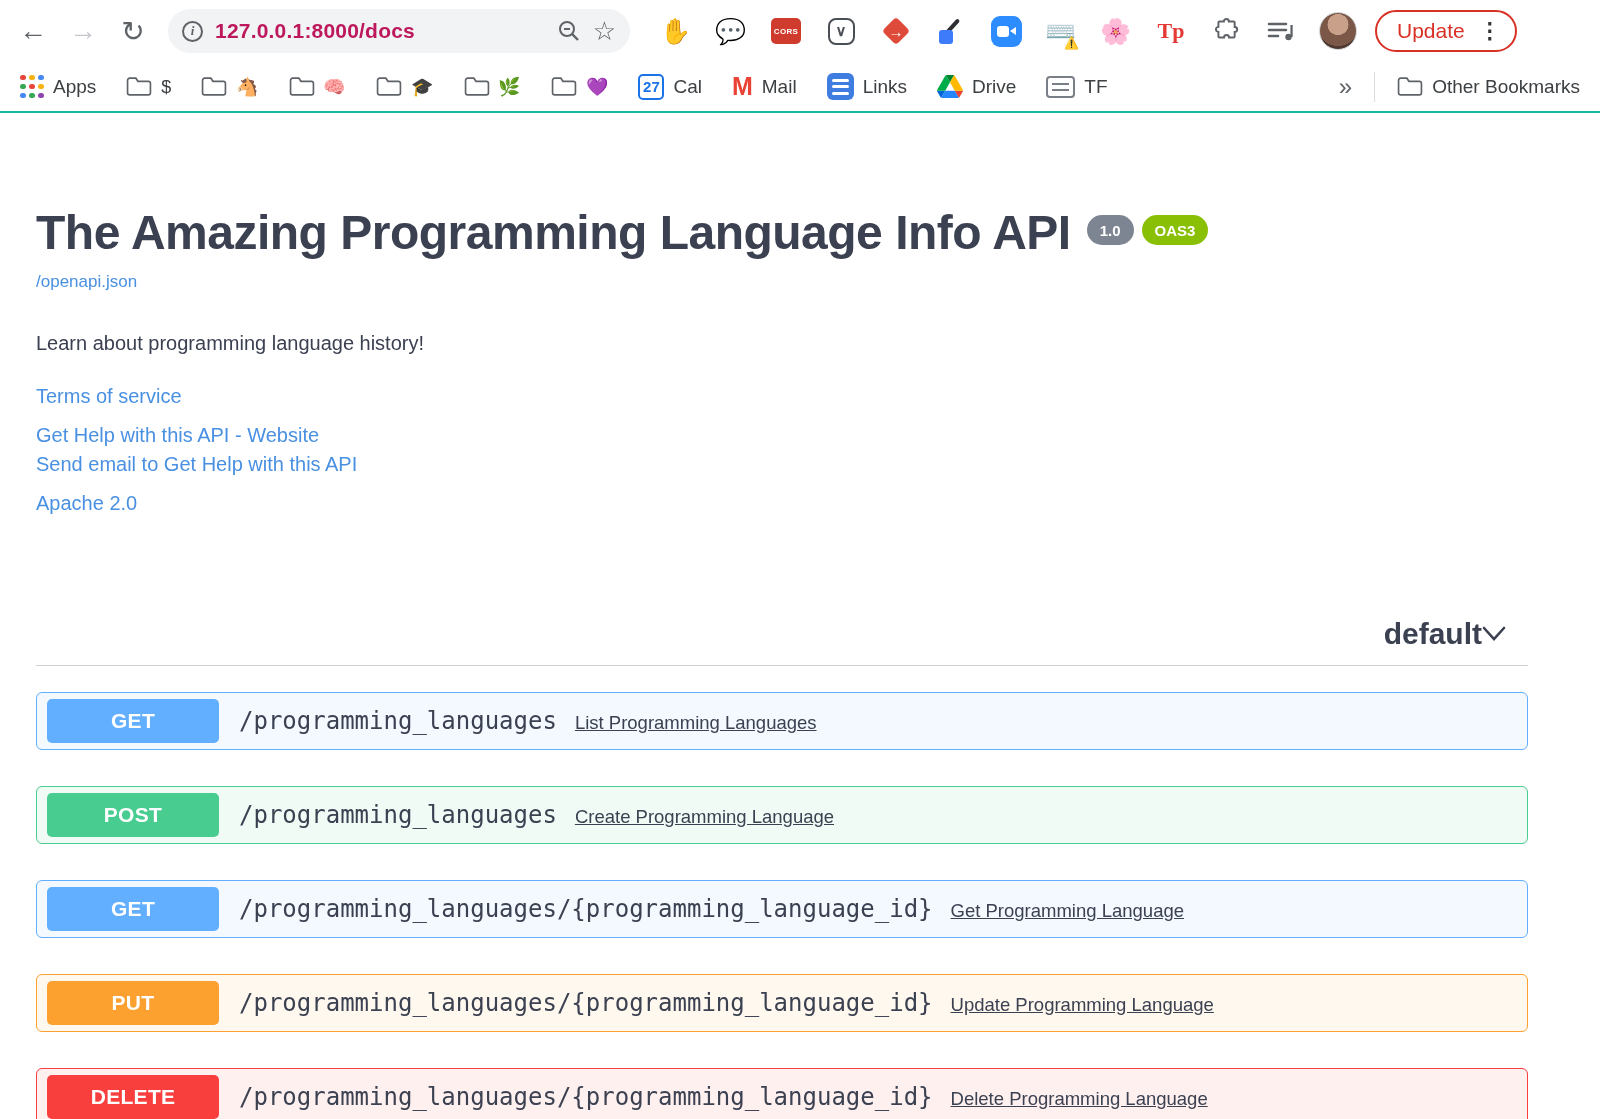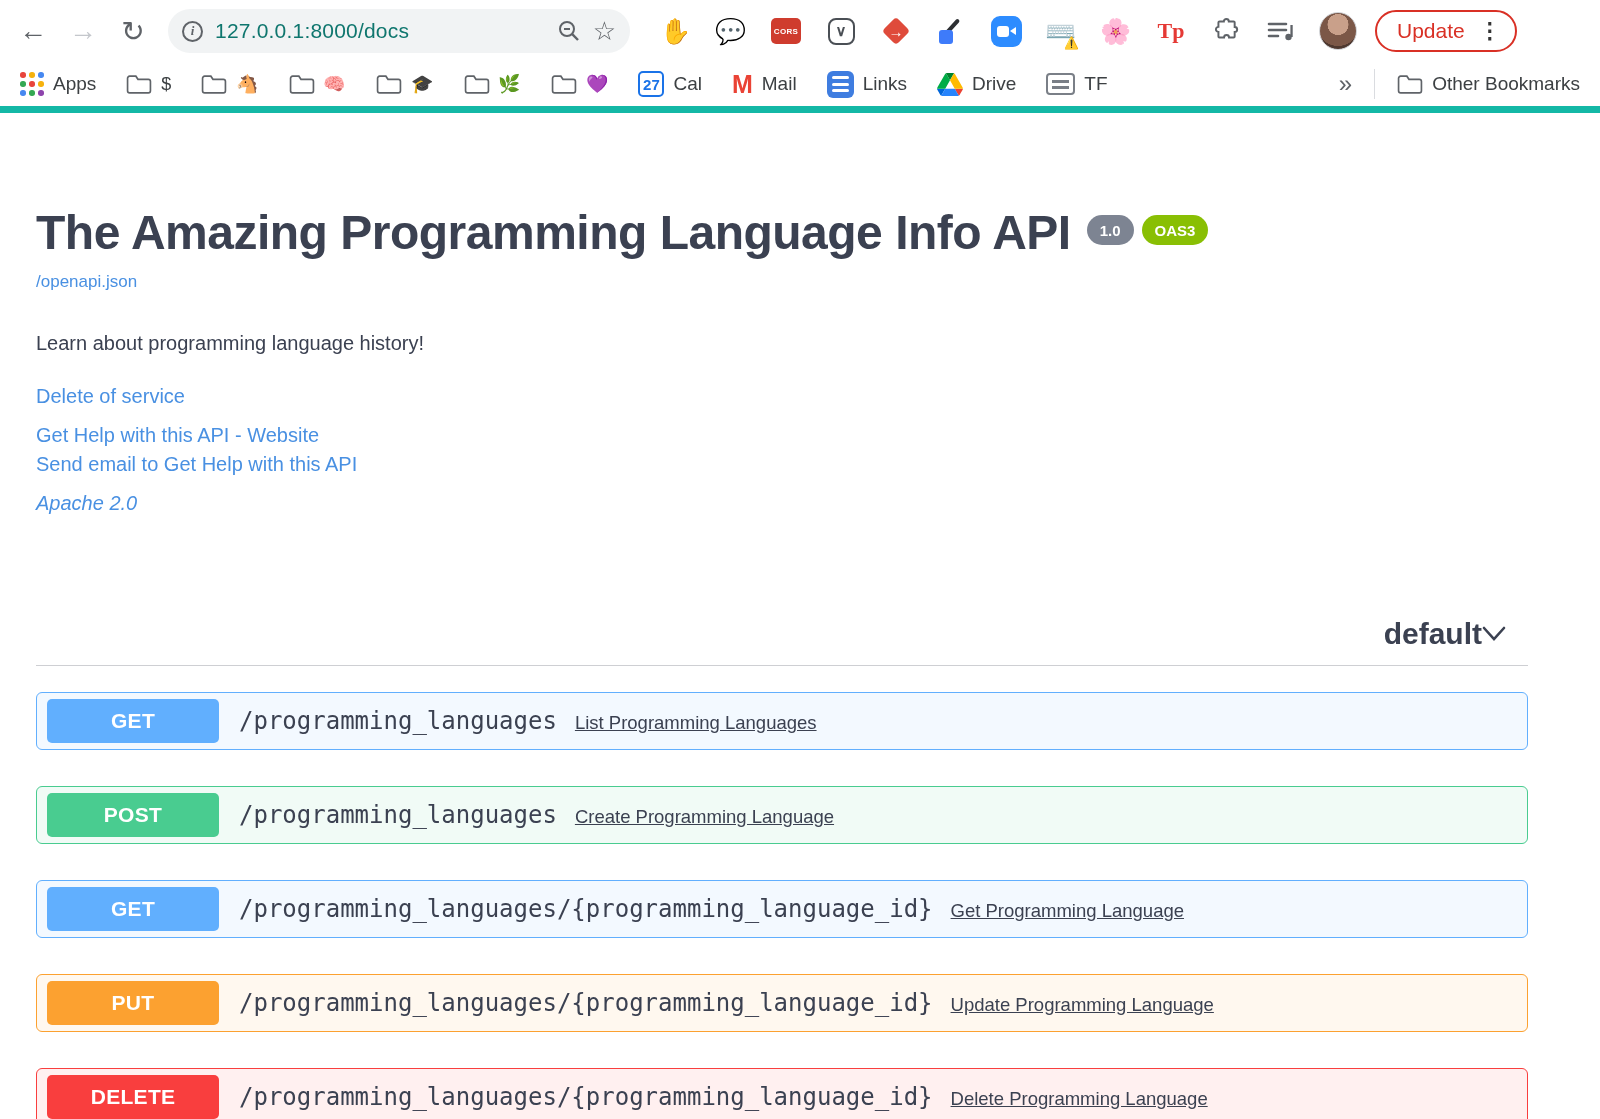--- a/index.html
+++ b/index.html
@@ -7,21 +7,21 @@
 
   
   .toolbar { height:62px; display:flex; align-items:center; padding:0 16px 0 10px; gap:4px; background:#fff; }
   .nav-btn { width:46px; height:46px; display:flex; align-items:center; justify-content:center;
              font-size:28px; color:#5f6368; border-radius:50%; cursor:pointer; flex:0 0 auto; }
   .nav-btn.disabled { color:#c4c7cc; }
   .omnibox { width:462px; height:44px; background:#f1f3f4; border-radius:22px; display:flex;
              align-items:center; padding:0 14px; gap:12px; margin-left:8px; flex:0 0 auto; }
   .info-circ { width:21px; height:21px; border:2px solid #5f6368; border-radius:50%; color:#5f6368;
                display:flex; align-items:center; justify-content:center; font:italic bold 13px "Liberation Serif",serif; flex:0 0 auto; }
-  .omni-url { flex:1; font-size:21px; color:#0f766e; letter-spacing:.2px; white-space:nowrap; }
+  .omni-url { flex:1; font-size:21px; color:#be185d; letter-spacing:.2px; white-space:nowrap;font-weight:bold; }
   .omni-ic { color:#5f6368; display:flex; align-items:center; flex:0 0 auto; }
   .star { font-size:26px; color:#5f6368; }
 
   .ext-row { display:flex; align-items:center; gap:15px; margin-left:22px; }
   .ext { width:40px; height:40px; display:flex; align-items:center; justify-content:center; cursor:pointer; position:relative; }
   .ext-emoji { font-size:25px; line-height:1; }
   .cors-box { background:#cf3c2e; color:#fff; border-radius:5px; width:30px; height:26px;
               display:flex; align-items:center; justify-content:center; font-size:8px; font-weight:bold; letter-spacing:.3px; }
   .shield-box { width:27px; height:27px; border:2.5px solid #4a4f55; border-radius:8px; color:#4a4f55;
                 display:flex; align-items:center; justify-content:center; font-size:15px; font-weight:bold; }
@@ -39,21 +39,21 @@
   .tp-text { color:#e53935; font-size:22px; font-weight:bold; font-family:"Liberation Serif",serif; }
   .avatar { width:38px; height:38px; border-radius:50%; margin-left:14px; flex:0 0 auto; cursor:pointer;
             background:radial-gradient(circle at 50% 32%, #c9a08a 0 34%, #7b5747 35% 70%, #4e382f 71%); border:1px solid #d0d2d6; }
   .update-pill { margin-left:14px; display:flex; align-items:center; gap:14px; border:2px solid #d93025;
                  border-radius:24px; padding:7px 14px 7px 20px; cursor:pointer; flex:0 0 auto; }
   .update-text { color:#d93025; font-size:21px; }
   .kebab { color:#333; font-size:22px; font-weight:bold; line-height:1; }
 
   
   .bookmarks { height:51px; display:flex; align-items:center; gap:30px; padding:0 20px;
-               border-bottom:7px solid #14b8a6; font-size:19px; color:#3c4043; background:#fff; }
+               border-bottom:2px solid #14b8a6; font-size:19px; color:#3c4043; background:#fff; }
   .bm { display:flex; align-items:center; gap:9px; cursor:pointer; flex:0 0 auto; }
   .bm-emoji { font-size:18px; line-height:1; }
   .apps-grid { width:24px; height:24px; display:grid; grid-template-columns:repeat(3,1fr); gap:3.5px; }
   .apps-grid i { width:5.5px; height:5.5px; border-radius:50%; }
   .cal-ic { width:26px; height:26px; border:2.5px solid #1a73e8; border-radius:5px; background:#fff;
             color:#1a73e8; display:flex; align-items:center; justify-content:center; font-size:15px; font-weight:bold; }
   .gmail-m { color:#ea4335; font-size:25px; font-weight:bold; line-height:1; }
   .links-ic { width:27px; height:27px; background:#3f7de0; border-radius:6px; display:flex;
               flex-direction:column; justify-content:center; gap:3.5px; padding:0 5px; }
   .links-ic i { height:3px; background:#fff; border-radius:2px; }
@@ -71,21 +71,21 @@
   .badges { display:flex; gap:8px; margin-top:10px; }
   .badge { height:30px; padding:0 13px; display:flex; align-items:center; border-radius:15px;
            color:#fff; font-size:15px; font-weight:bold;text-align:center; }
   .badge.ver { background:#7d8492; }
   .badge.oas { background:#89bf04; }
   a.swlink, .swlink { color:#4990e2; text-decoration:none; cursor:pointer; }
   .openapi-link { display:inline-block; margin-top:12px; font-size:17px; }
   .desc { margin-top:40px; font-size:20px; }
   .tos { margin-top:30px; font-size:20px; }
   .help-links { margin-top:13px; font-size:20px; line-height:29px; }
-  .license { margin-top:13px; font-size:20px;font-style:italic; }
+  .license { margin-top:13px; font-size:20px; }
 
   .opblock-tag { margin-top:90px; display:flex; align-items:center; justify-content:flex-end;
                  padding:12px 22px 14px 16px; border-bottom:1px solid rgba(59,65,81,.25); cursor:pointer; }
   .tag-name { font-size:30px; font-weight:bold; color:#3b4151; }
   .tag-chev { display:flex; align-items:center; }
 
   .oplist { margin-top:26px; }
   .opblock { display:flex; align-items:center; border:1px solid; border-radius:6px;
              padding:6px 10px; margin-bottom:36px; cursor:pointer; }
   .method { min-width:172px; text-align:center; padding:10px 0; border-radius:5px; color:#fff;
@@ -290,21 +290,21 @@
       <div class="badges">
         <span class="badge ver">1.0</span>
         <span class="badge oas">OAS3</span>
       </div>
     </div>
 
     <a class="swlink openapi-link">/openapi.json</a>
 
     <div class="desc">Learn about programming language history!</div>
 
-    <div class="tos"><a class="swlink">Delete of service</a></div>
+    <div class="tos"><a class="swlink">Terms of service</a></div>
     <div class="help-links">
       <div><a class="swlink">Get Help with this API - Website</a></div>
       <div><a class="swlink">Send email to Get Help with this API</a></div>
     </div>
     <div class="license"><a class="swlink">Apache 2.0</a></div>
 
     <div class="opblock-tag">
       <span class="tag-name">default</span>
       <span class="tag-chev">
         <svg width="24" height="16" viewBox="0 0 24 16">

